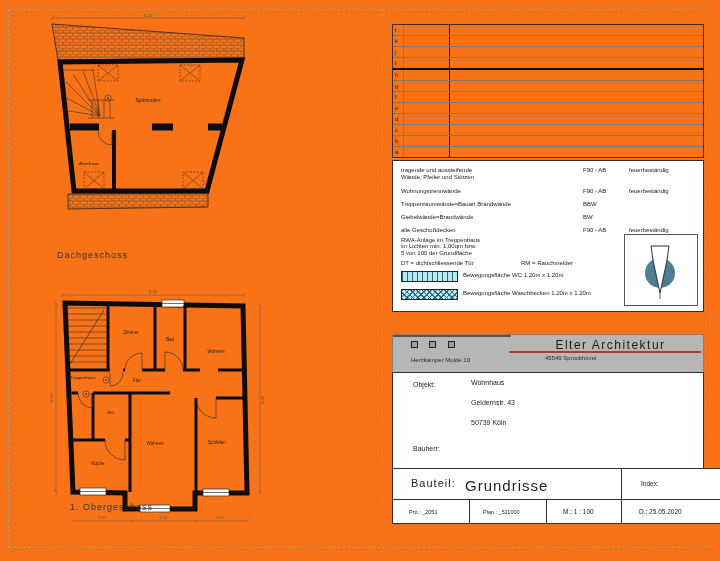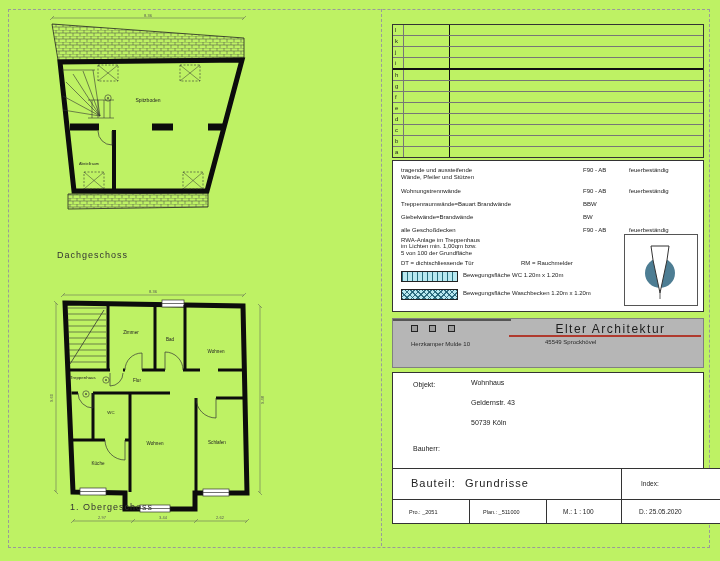--- a/index.html
+++ b/index.html
@@ -1,16 +1,16 @@
 <!DOCTYPE html>
 <html><head>
 <meta charset="utf-8">
 <style>
   html,body{margin:0;padding:0;background:#e8e8e8;}
-  .page{position:relative;width:720px;height:561px;background:#bef264;overflow:hidden;
+  .page{position:relative;width:720px;height:561px;background:#f97316;overflow:hidden;
         font-family:"Liberation Sans",sans-serif;color:#222;}
   .abs{position:absolute;}
   
   .sheet-border{left:8px;top:9px;width:700px;height:537px;border:1px dashed #9a9a9a;}
   .sheet-divider{left:381px;top:9px;width:0;height:537px;border-left:1px dashed #9a9a9a;}
   
   .plan-title{font-size:9px;letter-spacing:1px;color:#333;}
   
   .box{border:1px solid #333;background:#fff;}
   
@@ -30,39 +30,39 @@
   .abbrev-l{position:absolute;left:8px;top:99px;font-size:6px;}
   .abbrev-r{position:absolute;left:128px;top:99px;font-size:6px;}
   .swatch{position:absolute;left:8px;width:55px;height:9px;border:1px solid #222;}
   .sw-vert{background:repeating-linear-gradient(90deg,#27707e 0 1px,#b9e9f0 1px 5px);}
   .sw-cross{background-color:#b9e9f0;
      background-image:repeating-linear-gradient(45deg,rgba(25,90,110,.85) 0 1px,transparent 1px 4px),
                       repeating-linear-gradient(-45deg,rgba(25,90,110,.85) 0 1px,transparent 1px 4px);}
   .leg-label{position:absolute;left:70px;font-size:6px;line-height:9px;}
   .logo-box{position:absolute;left:231px;top:73px;width:72px;height:70px;border:1px solid #555;background:#fff;}
   
-  .arch-band{left:392px;top:318px;width:310px;height:48px;background:#b6b6b6;border:1px solid #808080;}
+  .arch-band{left:392px;top:334px;width:310px;height:48px;background:#b6b6b6;border:1px solid #808080;}
   .band-topline{position:absolute;left:0;top:0;width:118px;height:2px;background:#555;}
   .sq{position:absolute;top:6px;width:5px;height:5px;border:1px solid #222;background:#9c9c9c;}
   .arch-name{position:absolute;left:130px;top:3px;width:175px;text-align:center;
              font-size:12px;letter-spacing:1.5px;color:#1c1c1c;}
   .arch-underline{position:absolute;left:116px;top:16px;width:192px;height:2px;}
   .arch-street{position:absolute;left:18px;top:22px;font-size:6px;color:#2a2a2a;}
   .arch-city{position:absolute;left:152px;top:20px;font-size:6px;color:#2a2a2a;}
   
   .objekt-box{left:392px;top:372px;width:310px;height:65px;}
   .bauherr-box{left:392px;top:437px;width:310px;height:50px;border-top:none;}
   .blabel{position:absolute;left:20px;top:8px;font-size:7px;}
   .oline{position:absolute;left:78px;font-size:7px;}
   
   .bauteil-box{left:392px;top:468px;width:310px;height:54px;padding-left:34px;}
   .bt-row1{position:absolute;left:0;top:0;width:100%;height:30px;border-bottom:1px solid #333;}
   .bt-div{position:absolute;top:0;width:0;border-left:1px solid #333;}
   .bt-label{position:absolute;left:18px;top:8px;font-size:11px;letter-spacing:1px;}
-  .bt-value{position:absolute;left:72px;top:8px;font-size:11px;letter-spacing:1px;}
+  .bt-value{position:absolute;left:72px;top:8px;font-size:15px;letter-spacing:1px;}
   .bt-index{position:absolute;left:248px;top:11px;font-size:6.5px;}
   .meta{position:absolute;top:40px;font-size:5.5px;}
   svg text{font-family:"Liberation Sans",sans-serif;}
 </style>
 </head>
 <body>
 
 <div class="page">
 
   <div class="abs sheet-border"></div>

